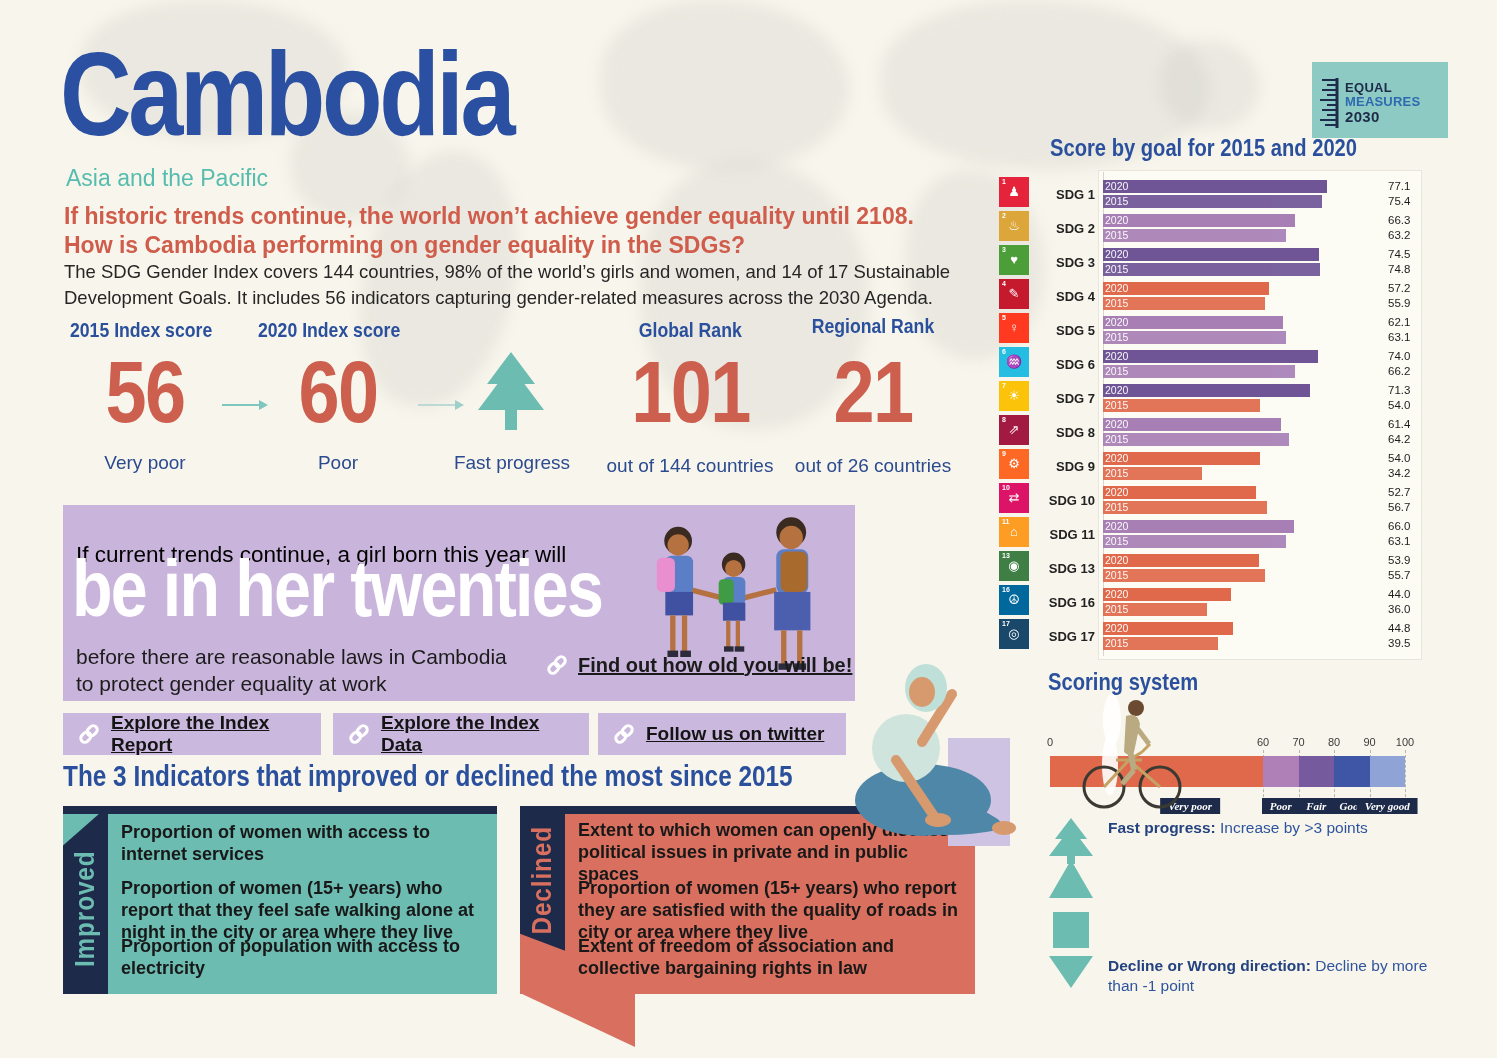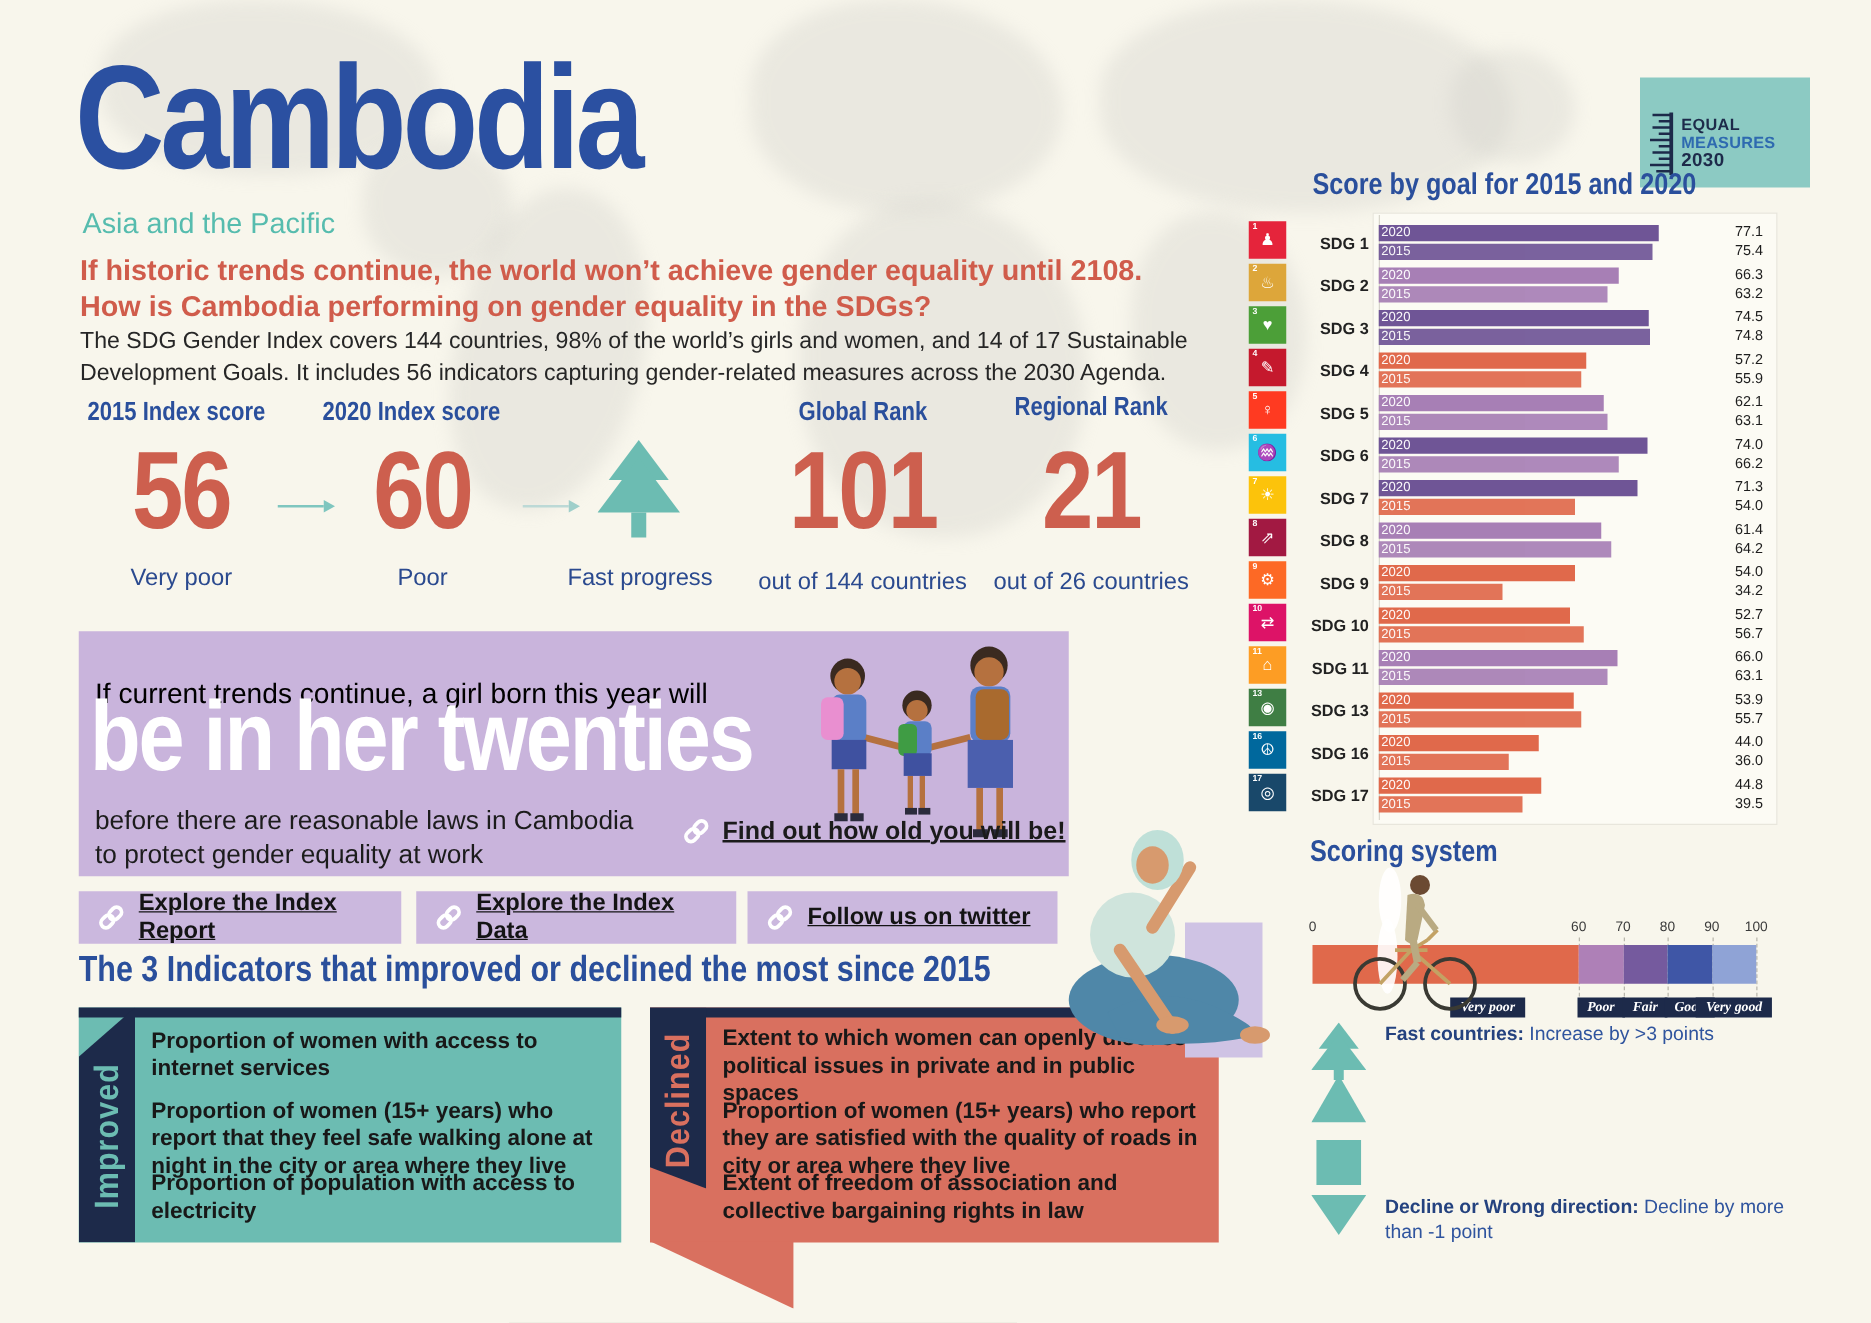--- a/index.html
+++ b/index.html
@@ -13,21 +13,21 @@
   .blob{position:absolute;background:#cfcec8;opacity:.33;border-radius:45% 55% 50% 50%;filter:blur(7px);}
   
   .country{font-size:118px;font-weight:700;color:#2b50a1;letter-spacing:-4px;line-height:.82;}
   .region{font-size:23px;color:#56bcae;font-weight:500;}
   .headline{font-size:23px;font-weight:700;color:#d05c4b;line-height:1.26;}
   .intro{font-size:18.5px;color:#262626;line-height:1.4;}
   .sec-label{font-size:21px;font-weight:700;color:#2a4f9c;}
   .bignum{font-size:88px;font-weight:700;color:#cd5f4e;letter-spacing:-2px;line-height:1;}
   .rating{font-size:19px;color:#2b4a8f;}
   
-  .logo{background:#8ccac3;display:flex;align-items:center;padding:24px 8px 6px 6px;gap:5px;}
+  .logo{background:#8ccac3;display:flex;align-items:center;padding:12px 8px 6px 6px;gap:5px;}
   .logo .l1,.logo .l3{color:#1d2a4a;font-weight:700;font-size:13px;line-height:1.08;letter-spacing:.3px;}
   .logo .l2{color:#2e6ab0;font-weight:700;font-size:13px;line-height:1.08;letter-spacing:.2px;}
   .logo .l3{font-size:15px;}
   
   .panel{background:#c9b4dc;}
   .panel .lead{font-size:22.5px;color:#000000;margin-top:21px;}
   .panel .big{font-size:79px;font-weight:700;color:#fff;letter-spacing:-2px;line-height:1;}
   .panel .tail{font-size:21px;color:#1c1c1c;line-height:1.3;}
   .findout{display:flex;align-items:center;gap:9px;cursor:pointer;}
   .findout span{font-size:20px;font-weight:700;color:#1b1b1b;text-decoration:underline;}
@@ -512,21 +512,21 @@
     </div>
     <div id="score-legend">
         <div class="legitem" style="left: 8px; top: 150px;">
           <span class="legicon">
             <svg width="44" height="46" viewBox="0 0 44 46">
               <polygon points="22,0 6,21 38,21" fill="#6cbcb2"></polygon>
               <polygon points="22,9 0,38 44,38" fill="#6cbcb2"></polygon>
               <rect x="18" y="38" width="8" height="8" fill="#6cbcb2"></rect>
             </svg>
           </span>
-          <span class="legtxt"><b>Fast countries:</b> Increase by &gt;3 points</span>
+          <span class="legtxt"><b>Fast progress:</b> Increase by &gt;3 points</span>
         </div>
         <div class="legitem" style="left: 8px; top: 192px;">
           <span class="legicon">
             <svg width="44" height="38" viewBox="0 0 44 38">
               <polygon points="22,0 0,38 44,38" fill="#6cbcb2"></polygon>
             </svg>
           </span>
         </div>
         <div class="legitem" style="left: 8px; top: 244px;">
           <span class="legicon">

